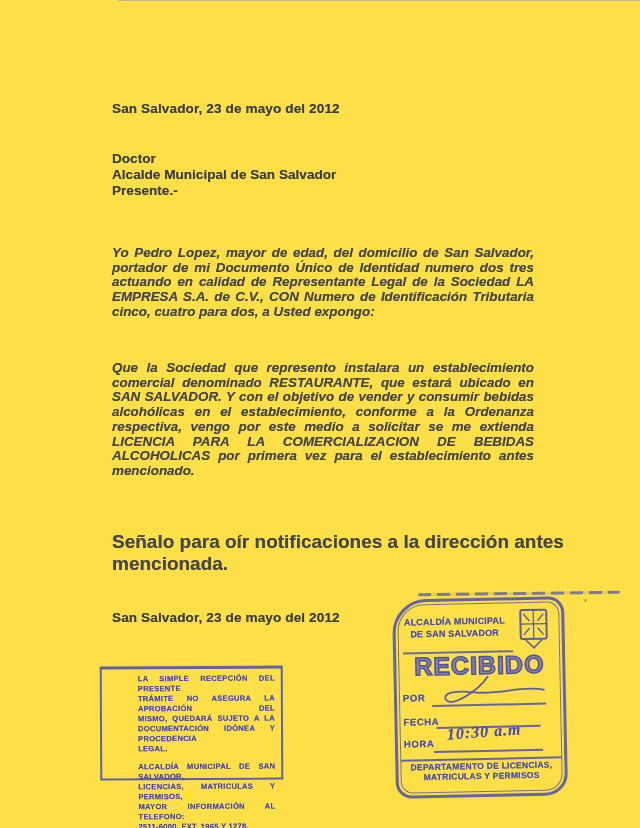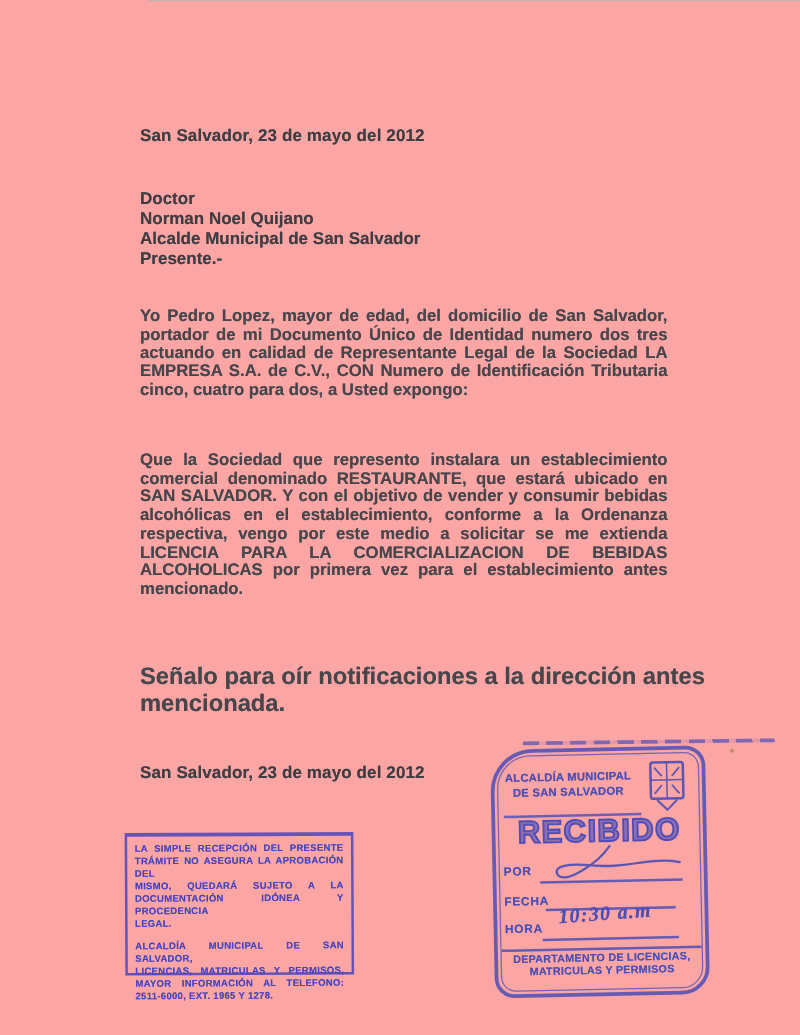--- a/index.html
+++ b/index.html
@@ -1,32 +1,32 @@
 <!DOCTYPE html>
 <html><head>
 <meta charset="utf-8">
 <style>
   html,body{margin:0;padding:0;}
   body{
     width:640px;height:828px;background:#f4f4f2;
     font-family:"Liberation Sans", sans-serif;
   }
   #page{
-    position:relative;width:640px;height:828px;background:#fca5a5;overflow:hidden;
+    position:relative;width:640px;height:828px;background:#fde047;overflow:hidden;
   }
   .scan-topline{position:absolute;left:118px;top:0;width:522px;height:1px;background:#b3b3b3;opacity:.8;}
   .speck{position:absolute;width:3px;height:3px;border-radius:50%;background:#8a7a30;opacity:.55;}
 
   
   .ltxt{position:absolute;color:#46464b;text-shadow:0 0 .5px rgba(70,70,75,.65);}
   .date{left:112px;font-size:13.6px;font-weight:700;color:#3d3d42;letter-spacing:.1px;}
   .date1{top:101px;}
   .date2{top:610px;}
   .recipient{left:112px;top:151px;font-size:13.6px;font-weight:700;color:#3d3d42;line-height:16px;}
-  .para{left:112px;width:422px;font-size:13.4px;font-weight:600;line-height:14.7px;}
+  .para{left:112px;width:422px;font-size:13.4px;font-weight:600;line-height:14.7px;font-style:italic;}
   .para > div{text-align:justify;text-align-last:justify;}
   .para > div:last-child{text-align-last:left;}
   .para1{top:246px;}
   .para2{top:361px;}
   .notif{left:112px;top:531px;font-size:19px;font-weight:600;}
 
   
   .stamp{
     position:absolute;left:394px;top:598px;width:172px;height:199px;
     transform:rotate(-1.2deg);color:#4a4eb5;
@@ -80,37 +80,36 @@
 
   
   .notice{
     position:absolute;left:100px;top:666px;width:183px;height:114px;
     border:2px solid rgba(62,62,190,.8);border-top-width:3px;
     box-sizing:border-box;padding:5px 6px 4px 6px;
     color:#4444c0;font-size:7.6px;font-weight:700;line-height:10px;
     letter-spacing:.25px;text-shadow:0 0 .5px rgba(68,68,192,.6);
     transform:rotate(-.3deg);
   }
-  .notice .grp > div{text-align:justify;text-align-last:justify;}
+  .notice .grp > div{text-align:justify;text-align-last:justify;margin-left:30px;}
   .notice .grp > div:last-child{text-align-last:left;}
   .notice .gap{height:8px;}
 </style>
 </head>
 <body>
 
 <div id="page">
 
   <div class="scan-topline"></div>
   <div class="speck" style="left:584px;top:599px;"></div>
 
   <div class="ltxt date date1">San Salvador, 23 de mayo del 2012</div>
 
   <div class="ltxt recipient">
       <div>Doctor</div>
-      <div>Norman Noel Quijano</div>
       <div>Alcalde Municipal de San Salvador</div>
       <div>Presente.-</div>
     </div>
 
   <div class="ltxt para para1">
       <div>Yo Pedro Lopez, mayor de edad, del domicilio de San Salvador,</div>
       <div>portador de mi Documento Único de Identidad numero dos tres</div>
       <div>actuando en calidad de Representante Legal de la Sociedad LA</div>
       <div>EMPRESA S.A. de C.V., CON Numero de Identificación Tributaria</div>
       <div>cinco, cuatro para dos, a Usted expongo:</div>

